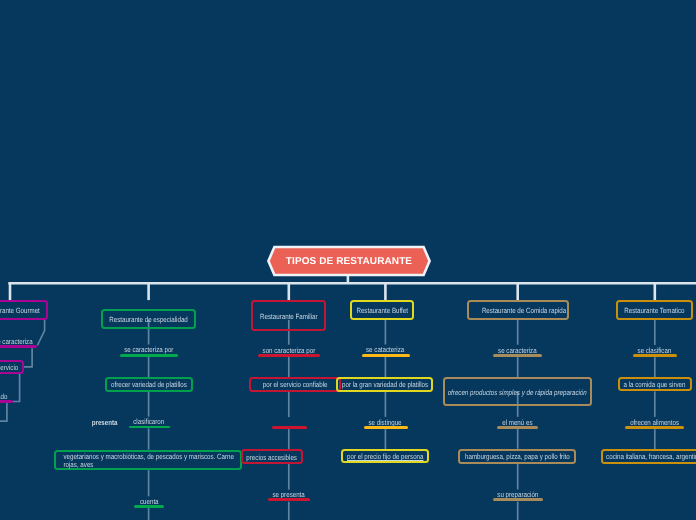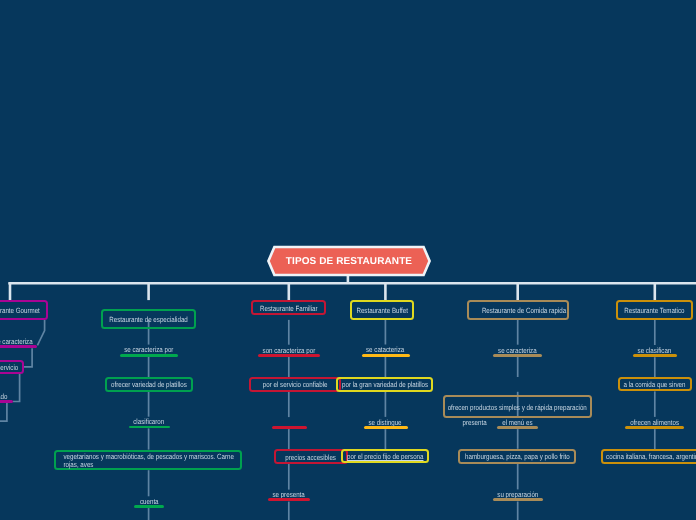--- a/index.html
+++ b/index.html
@@ -110,31 +110,31 @@
     <div class="node" style="left: 104.6px; top: 377px; width: 88.9px; height: 14.8px; border-color: rgb(0, 160, 79);">
       <span>ofrecer variedad de platillos</span>
     </div>
     <div class="lab" style="left: -50.9px; top: 415.3px; width: 400px; text-align: center;"><span>clasificaron</span></div>
     <div class="bar" style="left: 128.7px; top: 425.7px; width: 41px; height: 2.7px; background: rgb(0, 168, 78);"></div>
     <div class="node wrap" style="left: 54px; top: 449.6px; width: 188px; height: 20.6px; border-color: rgb(0, 160, 79);">
       <span style="width: 218px; text-align: left; padding-left: 6.7px; box-sizing: border-box;">vegetarianos y macrobióticas, de pescados y mariscos. Carne rojas, aves</span>
     </div>
     <div class="lab" style="left: -50.9px; top: 495px; width: 400px; text-align: center;"><span>cuenta</span></div>
     <div class="bar" style="left: 133.8px; top: 505.4px; width: 30px; height: 2.7px; background: rgb(0, 168, 78);"></div>
-    <div class="node" style="left: 251.1px; top: 300.1px; width: 75.4px; height: 15px; border-color: rgb(195, 22, 52);">
+    <div class="node" style="left: 251.1px; top: 300.1px; width: 75.4px; height: 31px; border-color: rgb(195, 22, 52);">
       <span>Restaurante Familiar</span>
     </div>
     <div class="lab" style="left: 88.8px; top: 343.5px; width: 400px; text-align: center;"><span>son caracteriza por</span></div>
     <div class="bar" style="left: 258.2px; top: 353.9px; width: 62px; height: 2.9px; background: rgb(205, 21, 48);"></div>
     <div class="node" style="left: 249px; top: 377px; width: 92px; height: 14.8px; border-color: rgb(195, 22, 52);">
       <span>por el servicio confiable</span>
     </div>
-    <div class="lab" style="left: 88.8px; top: 415.9px; width: 400px; text-align: right;"><span>presenta</span></div>
+    <div class="lab" style="left: 88.8px; top: 415.9px; width: 400px; text-align: left; font-weight: bold;"><span>presenta</span></div>
     <div class="bar" style="left: 271.8px; top: 426.3px; width: 34.8px; height: 2.8px; background: rgb(205, 21, 48);"></div>
-    <div class="node" style="left: 274px; top: 449.4px; width: 74px; height: 14.4px; border-color: rgb(195, 22, 52);">
+    <div class="node" style="left: 241px; top: 449.4px; width: 62px; height: 14.4px; border-color: rgb(195, 22, 52);">
       <span>precios accesibles</span>
     </div>
     <div class="lab" style="left: 88.8px; top: 487.8px; width: 400px; text-align: center;"><span>se presenta</span></div>
     <div class="bar" style="left: 267.9px; top: 498.2px; width: 42.4px; height: 3.2px; background: rgb(205, 21, 48);"></div>
     <div class="node" style="left: 350.2px; top: 300.1px; width: 64px; height: 19.8px; border-color: rgb(223, 216, 31);">
       <span>Restaurante Buffet</span>
     </div>
     <div class="lab" style="left: 185.4px; top: 343.3px; width: 400px; text-align: center;"><span>se catacteriza</span></div>
     <div class="bar" style="left: 361.6px; top: 353.7px; width: 48px; height: 3px; background: rgb(255, 185, 22);"></div>
     <div class="node" style="left: 336.4px; top: 377px; width: 96.6px; height: 14.8px; border-color: rgb(223, 216, 31);">
@@ -143,21 +143,21 @@
     <div class="lab" style="left: 185.4px; top: 415.7px; width: 400px; text-align: center;"><span>se distingue</span></div>
     <div class="bar" style="left: 363.9px; top: 426.1px; width: 44px; height: 3.1px; background: rgb(255, 185, 22);"></div>
     <div class="node" style="left: 340.7px; top: 449.1px; width: 88.5px; height: 14.4px; border-color: rgb(223, 216, 31); text-decoration: underline;">
       <span>por el precio fijo de persona</span>
     </div>
     <div class="node" style="left: 466.6px; top: 300.1px; width: 102.2px; height: 19.8px; border-color: rgb(168, 139, 88); padding-left: 12px;">
       <span>Restaurante de Comida rapida</span>
     </div>
     <div class="lab" style="left: 317.7px; top: 343.5px; width: 400px; text-align: center;"><span>se caracteriza</span></div>
     <div class="bar" style="left: 493.3px; top: 353.9px; width: 48.6px; height: 2.9px; background: rgb(168, 139, 88);"></div>
-    <div class="node" style="left: 442.6px; top: 395px; width: 149.6px; height: 23px; border-color: rgb(168, 139, 88);">
+    <div class="node" style="left: 442.6px; top: 377px; width: 149.6px; height: 29px; border-color: rgb(168, 139, 88); font-style: italic;">
       <span>ofrecen productos simples y de rápida preparación</span>
     </div>
     <div class="lab" style="left: 317.7px; top: 415.7px; width: 400px; text-align: center;"><span>el menú es</span></div>
     <div class="bar" style="left: 497.3px; top: 426.1px; width: 40.7px; height: 3px; background: rgb(168, 139, 88);"></div>
     <div class="node" style="left: 458.4px; top: 448.8px; width: 117.2px; height: 15px; border-color: rgb(168, 139, 88);">
       <span>hamburguesa, pizza, papa y pollo frito</span>
     </div>
     <div class="lab" style="left: 317.7px; top: 488px; width: 400px; text-align: center;"><span>su preparación</span></div>
     <div class="bar" style="left: 492.8px; top: 498.4px; width: 50.2px; height: 3px; background: rgb(168, 139, 88);"></div>
     <div class="node" style="left: 616.2px; top: 300.1px; width: 77.2px; height: 19.8px; border-color: rgb(202, 144, 11);">

